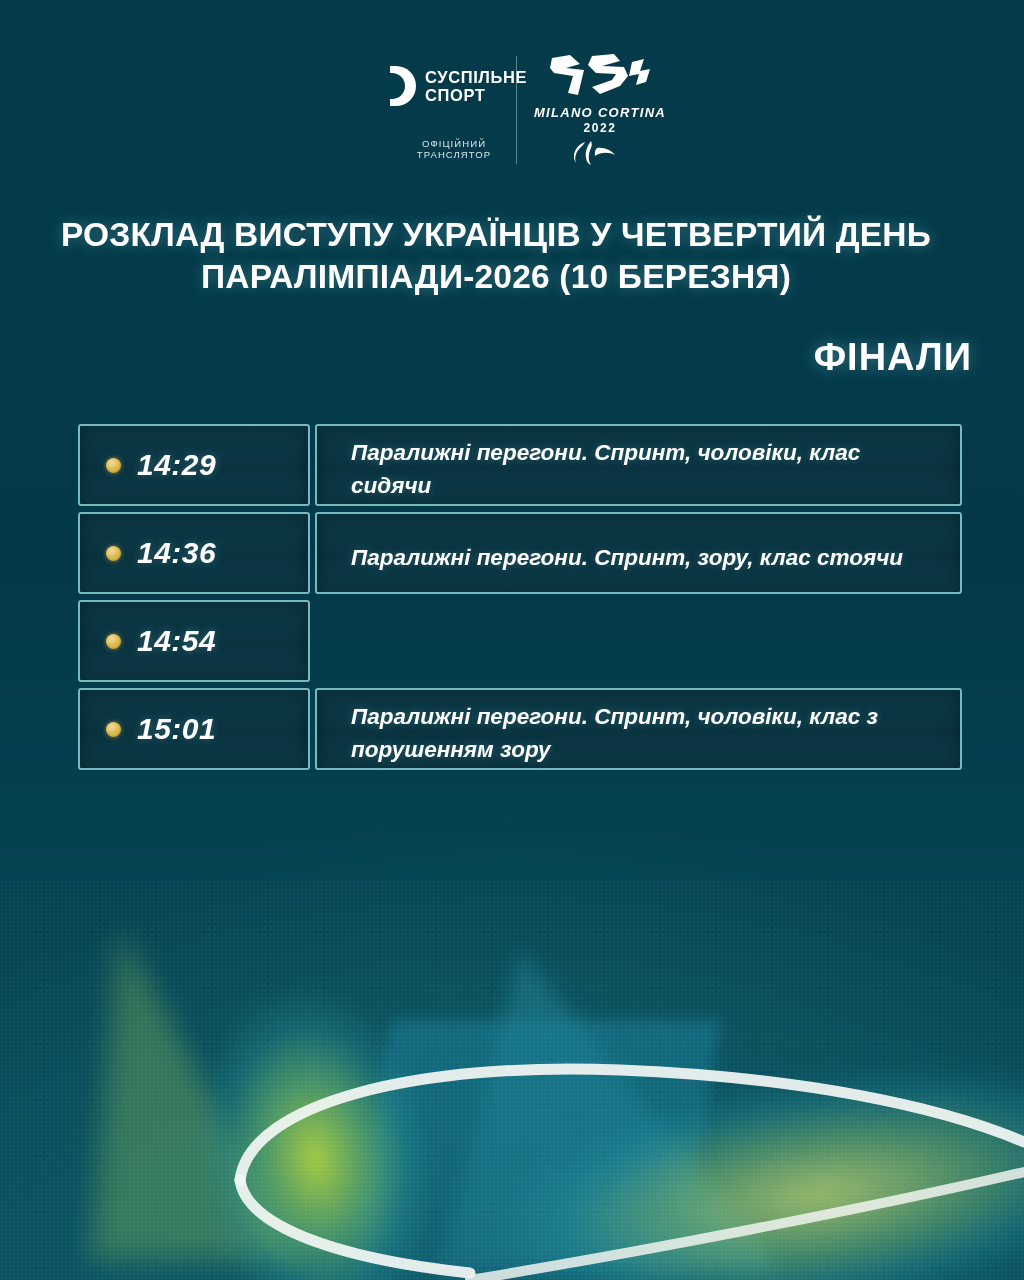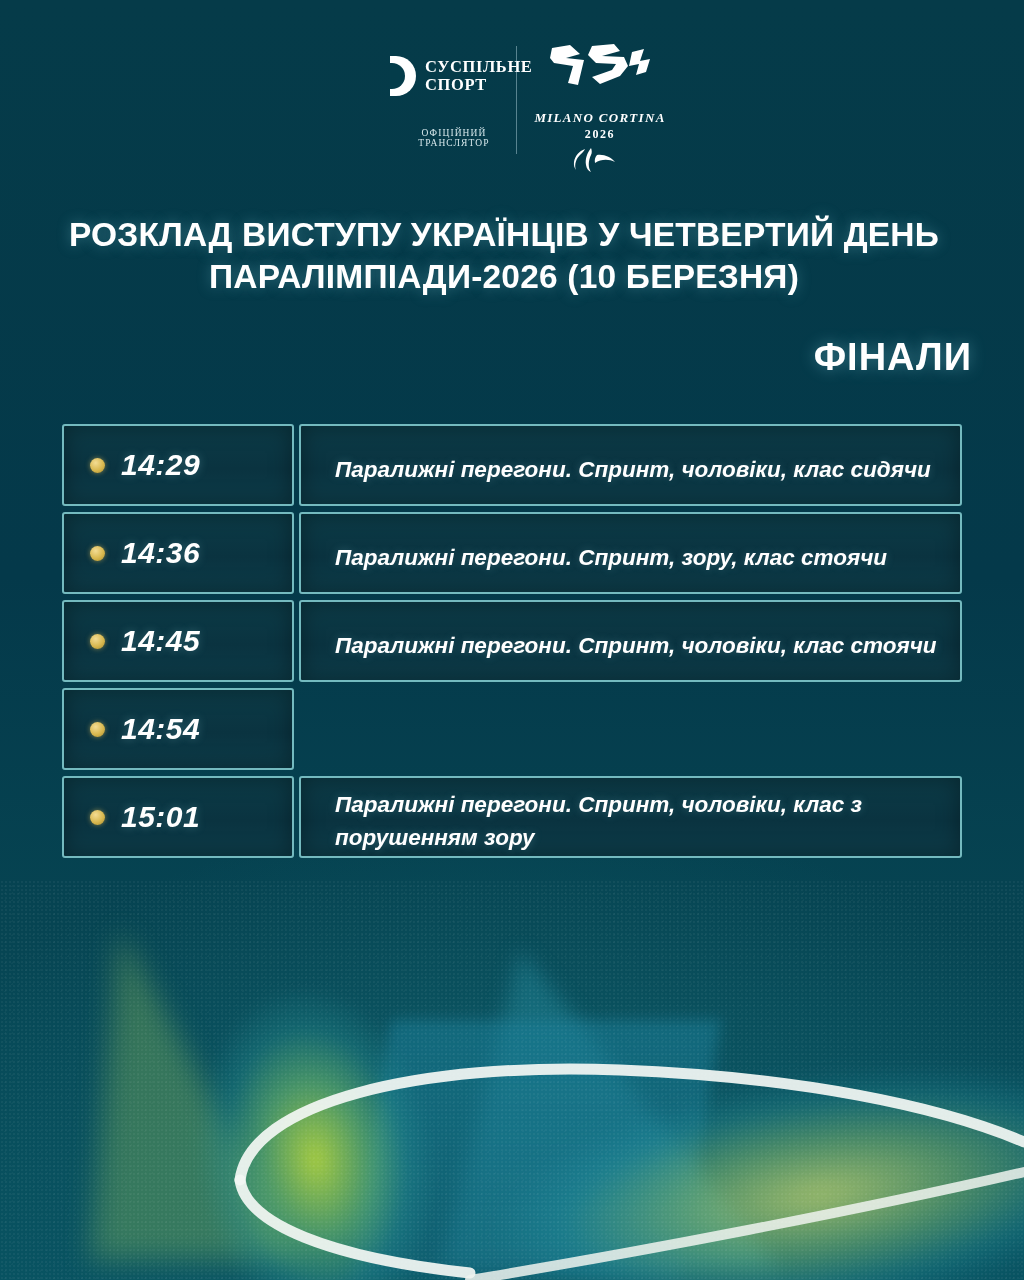--- a/index.html
+++ b/index.html
@@ -70,21 +70,21 @@
     background-image:
       radial-gradient(rgba(255,255,255,.045) 1px, transparent 1px),
       radial-gradient(rgba(255,255,255,.03) 1px, transparent 1px);
     background-size:4px 4px, 7px 7px;
     background-position:0 0, 2px 3px;
     mix-blend-mode:screen;
   }
   .art svg { position:absolute; inset:0; }
 
   
-  .header { position:absolute; top:42px; left:0; width:848px; height:120px;font-family:Liberation Serif, serif; }
+  .header { position:absolute; top:52px; left:0; width:848px; height:120px; }
 
   .logo-left {
     position:absolute; left:390px; top:14px;
     display:flex; align-items:center; gap:9px;
   }
   .crescent {
     width:26px; height:40px;
     background:#ffffff;
     border-radius:0 20px 20px 0;
     position:relative;
@@ -118,32 +118,32 @@
 
   .logo-right {
     position:absolute; left:530px; top:0px;
     width:140px; text-align:center;
   }
   .mc-mark { height:46px; }
   .mc-name {
     color:#ffffff; font-weight:bold;
     font-size:13px; letter-spacing:1.3px;
     font-style:italic;
-    margin-top:18px;
+    margin-top:3px;
   }
   .mc-year {
     color:#ffffff; font-weight:bold;
     font-size:12px; letter-spacing:1.6px;
     margin-top:1px;
   }
   .agitos { margin-top:5px; height:26px; }
 
   
   .title {
-    position:absolute; top:214px; left:44px; width:920px;
+    position:absolute; top:214px; left:36px; width:920px;
     text-align:center;
     color:#ffffff;
     font-weight:bold;
     font-size:33.5px;
     line-height:42px;
     letter-spacing:.2px;
     text-shadow:0 0 14px rgba(140,220,235,.35);
   }
   .subtitle {
     position:absolute; top:336px; left:52px; width:920px;
@@ -163,20 +163,21 @@
   .cell {
     border:2px solid #74babf;
     border-radius:3px;
     background:linear-gradient(180deg, #0c3b47 0%, #0a3340 55%, #0d3c49 100%);
     box-shadow:inset 0 0 22px rgba(0,0,0,.35);
   }
   .cell-time {
     width:232px; min-height:82px;
     display:flex; align-items:center; gap:16px;
     padding-left:26px;
+    margin-left:16px;
   }
   .medal-dot {
     width:15px; height:15px;
     border-radius:50%;
     background:radial-gradient(circle at 38% 32%, #f3dc93 0%, #d8b84f 55%, #a98c2e 100%);
     box-shadow:0 0 5px rgba(220,190,90,.55);
     flex:0 0 auto;
   }
   .time-text {
     color:#ffffff;
@@ -221,21 +222,21 @@
 
     <div class="logo-right">
       <svg class="mc-mark" viewBox="0 0 120 46">
         <g fill="#ffffff">
           <path d="M12 6 L30 3 L40 12 L26 16 L44 18 L38 43 L28 41 L33 24 L14 21 L10 16 Z"></path>
           <path d="M52 4 L74 2 L80 9 L62 14 L84 15 L88 24 L80 34 L60 42 L52 35 L72 28 L76 22 L56 21 L48 13 Z"></path>
           <path d="M92 10 L104 7 L100 19 L110 17 L106 30 L96 33 L99 22 L89 24 Z"></path>
         </g>
       </svg>
       <div class="mc-name">MILANO CORTINA</div>
-      <div class="mc-year">2026</div>
+      <div class="mc-year">2022</div>
       <svg class="agitos" viewBox="0 0 70 26">
         <g fill="#ffffff">
           <path d="M20 2 C14 4 10 9 9 15 C8.6 18 9.4 21 11 23 C9 18 11 11 16 7 C17.5 5.6 19 4 20 2 Z"></path>
           <path d="M26 1 C22 6 20 12 21 18 C21.6 21.5 23.4 24 26 25 C23 21 23 14 26 8 C27 6 27 3.4 26 1 Z"></path>
           <path d="M32 8 C39 7 46 10 50 15 C44 12 36 12 30 16 C29.4 13 30 10 32 8 Z"></path>
         </g>
       </svg>
     </div>
   </div>
 
@@ -257,29 +258,20 @@
     <div class="row">
       <div class="cell cell-time">
         <span class="medal-dot"></span>
         <span class="time-text">14:36</span>
       </div>
       <div class="cell cell-event">
         <span class="event-text">Паралижні перегони. Спринт, зору, клас стоячи</span>
       </div>
     </div>
 
-    <div class="row">
-      <div class="cell cell-time">
-        <span class="medal-dot"></span>
-        <span class="time-text">14:45</span>
-      </div>
-      <div class="cell cell-event">
-        <span class="event-text">Паралижні перегони. Спринт, чоловіки, клас стоячи</span>
-      </div>
-    </div>
 
     <div class="row">
       <div class="cell cell-time">
         <span class="medal-dot"></span>
         <span class="time-text">14:54</span>
       </div>
     </div>
 
     <div class="row">
       <div class="cell cell-time">

